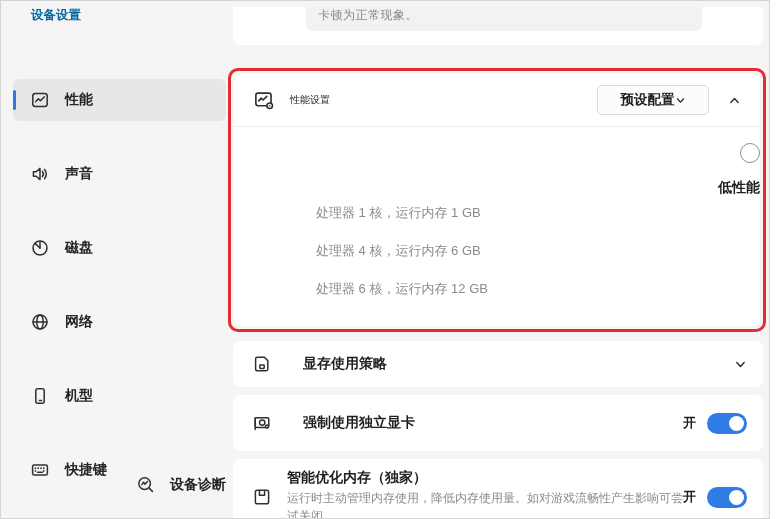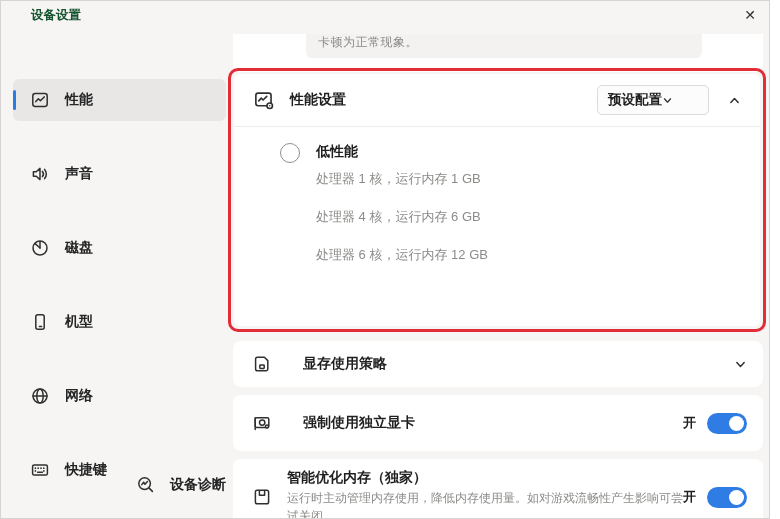--- a/index.html
+++ b/index.html
@@ -2,21 +2,21 @@
 <html><head>
 <meta charset="utf-8">
 <style>
   * { margin:0; padding:0; box-sizing:border-box; }
   html,body { width:780px; height:519px; background:#ffffff; font-family:"Liberation Sans", sans-serif; color:#1f1f1f; }
   .window {
     position:absolute; left:0; top:0; width:770px; height:519px;
     background:#f6f5f4; border:1px solid #d6d4d2; overflow:hidden;
   }
   
-  .titlebar-title { position:absolute; left:30px; top:6px; font-size:12.5px; font-weight:700; color:#14532d; }
+  .titlebar-title { position:absolute; left:30px; top:6px; font-size:12.5px; font-weight:700; color:#0369a1; }
   .close-btn {
     position:absolute; right:6px; top:2px; width:26px; height:24px;
     display:flex; align-items:center; justify-content:center;
     font-size:14px; color:#333; cursor:pointer; background:transparent; border:none;
   }
   
   .sidebar { position:absolute; left:12px; top:46px; width:213px; }
   .side-item {
     position:relative; height:42px; margin-bottom:1px; border-radius:6px;
     display:flex; align-items:center; padding-left:17px; gap:15px; cursor:pointer;margin-top:32px;
@@ -28,43 +28,43 @@
   }
   .side-label { font-size:14px; font-weight:700; color:#252525; }
   .side-footer {
     position:absolute; left:12px; top:466px; width:213px; height:36px; border-radius:6px;
     display:flex; align-items:center; padding-left:17px; gap:14px; cursor:pointer;justify-content:flex-end;
   }
   .icon svg { display:block; }
   .ic { stroke:#303030; stroke-width:1.5; fill:none; stroke-linecap:round; stroke-linejoin:round; }
   
   .card { position:absolute; left:232px; width:530px; background:#ffffff; border-radius:8px; }
-  .card-top { top:33px; height:38px; border-radius:0 0 8px 8px; overflow:hidden;text-align:right; }
+  .card-top { top:6px; height:38px; border-radius:0 0 8px 8px; overflow:hidden;text-align:right; }
   .info-box { position:absolute; left:73px; top:-18px; width:396px; height:42px; background:#f3f2f1; border-radius:6px; }
   .info-text { position:absolute; left:12px; bottom:7px; font-size:12px; color:#8b8a88; letter-spacing:0.5px; }
   
   .red-frame {
     position:absolute; left:227px; top:67px; width:538px; height:264px;
     border:3.5px solid #e22c38; border-radius:10px; pointer-events:none;
   }
   .perf-card { position:absolute; inset:3px; background:#ffffff; border-radius:6px; overflow:hidden; }
   .perf-header {
     height:53px; display:flex; align-items:center; padding:0 12px 0 19px;
     border-bottom:1px solid #ececeb;
   }
-  .perf-title { margin-left:15px; font-size:14px; font-weight:700; }
+  .perf-title { margin-left:15px; font-size:10px; font-weight:400; }
   .preset-dd {
     margin-left:auto; width:112px; height:30px; border:1px solid #dcdbda; border-radius:5px;
-    background:#fcfcfc; display:flex; align-items:center; justify-content:flex-start;
+    background:#fcfcfc; display:flex; align-items:center; justify-content:center;
     padding:0 10px; font-size:13.5px; font-weight:700; cursor:pointer;
   }
   .collapse-btn { margin:0 2px 0 13px; width:24px; height:24px; display:flex; align-items:center; justify-content:center; cursor:pointer; }
   .opts { padding:16px 0 0 46px; }
   .opt { margin-bottom:20px; }
-  .opt-row { display:flex; align-items:flex-start; gap:16px; cursor:pointer; }
+  .opt-row { display:flex; align-items:flex-end; gap:16px; cursor:pointer;flex-direction:column; }
   .radio { width:20px; height:20px; border-radius:50%; border:1.6px solid #909090; background:#fff; flex:none; }
   .opt.selected .radio { border:none; background:#2176e8; position:relative; }
   .opt.selected .radio::after { content:""; position:absolute; inset:6px; border-radius:50%; background:#fff; }
   .opt-label { font-size:14px; font-weight:700; }
   .opt-desc { margin:7px 0 0 36px; font-size:13px; color:#8c8b89; }
   .row-card { display:flex; align-items:center; padding:0 16px 0 19px; }
   .card-vram { top:340px; height:46px; cursor:pointer; }
   .card-gpu  { top:394px; height:56px; }
   .card-mem  { top:458px; height:76px; }
   .row-title { margin-left:31px; font-size:14px; font-weight:700; }
@@ -115,36 +115,36 @@
             <line x1="10" y1="10" x2="10" y2="3.4"></line>
             <line x1="10" y1="10" x2="5.2" y2="5.6"></line>
           </svg>
       </span>
       <span class="side-label">磁盘</span>
     </div>
 
     <div class="side-item">
       <span class="icon">
         <svg width="20" height="20" viewBox="0 0 20 20" class="ic">
-            <rect x="5.8" y="2.8" width="8.4" height="14.4" rx="2"></rect>
-            <line x1="9.4" y1="14.4" x2="11.6" y2="14.4"></line>
-          </svg>
-      </span>
-      <span class="side-label">机型</span>
-    </div>
-
-    <div class="side-item">
-      <span class="icon">
-        <svg width="20" height="20" viewBox="0 0 20 20" class="ic">
             <circle cx="10" cy="10" r="7"></circle>
             <line x1="3" y1="10" x2="17" y2="10"></line>
             <ellipse cx="10" cy="10" rx="3.2" ry="7"></ellipse>
           </svg>
       </span>
       <span class="side-label">网络</span>
+    </div>
+
+    <div class="side-item">
+      <span class="icon">
+        <svg width="20" height="20" viewBox="0 0 20 20" class="ic">
+            <rect x="5.8" y="2.8" width="8.4" height="14.4" rx="2"></rect>
+            <line x1="9.4" y1="14.4" x2="11.6" y2="14.4"></line>
+          </svg>
+      </span>
+      <span class="side-label">机型</span>
     </div>
 
     <div class="side-item">
       <span class="icon">
         <svg width="20" height="20" viewBox="0 0 20 20" class="ic">
             <rect x="2.6" y="5" width="14.8" height="10" rx="1.6"></rect>
             <path stroke-width="1.7" d="M5.4 8.2h.01M8.2 8.2h.01M11 8.2h.01M13.8 8.2h.01M5.4 10.9h.01M13.8 10.9h.01"></path>
             <path d="M7.6 12.2 h4.8"></path>
           </svg>
       </span>

